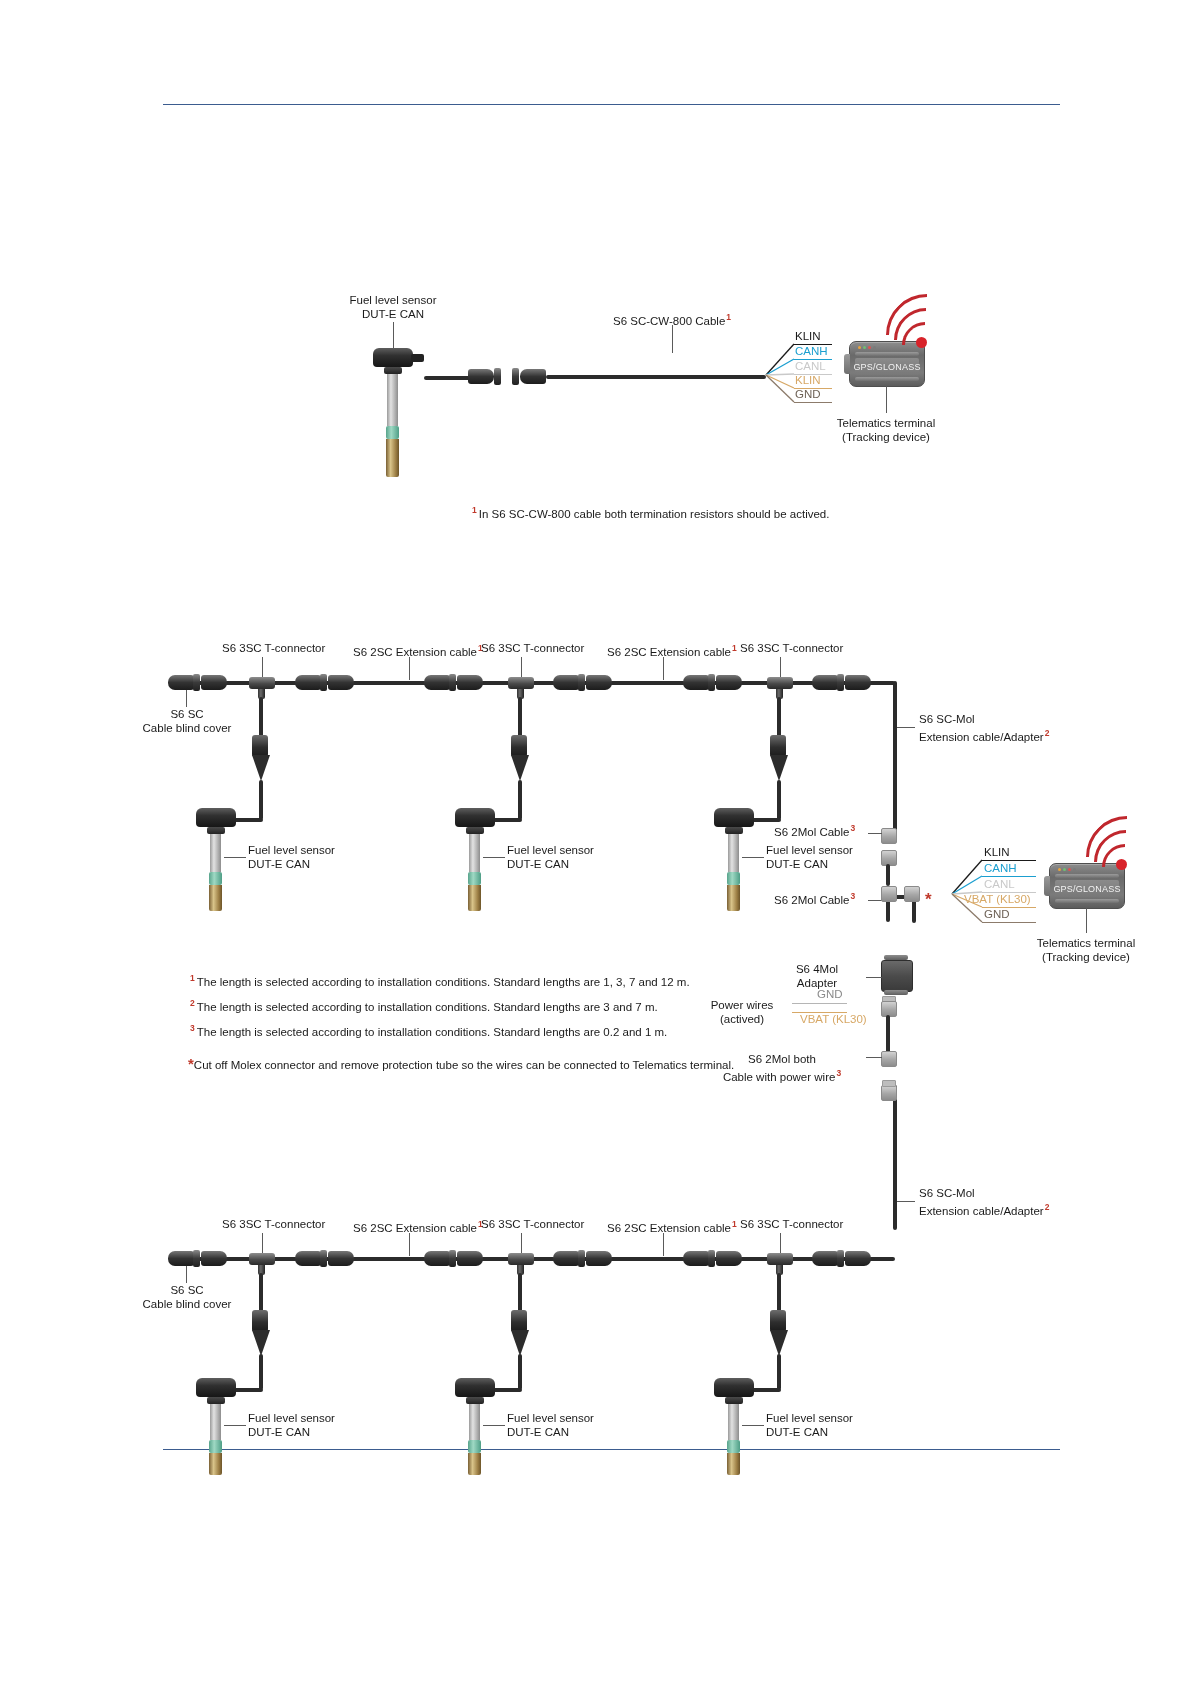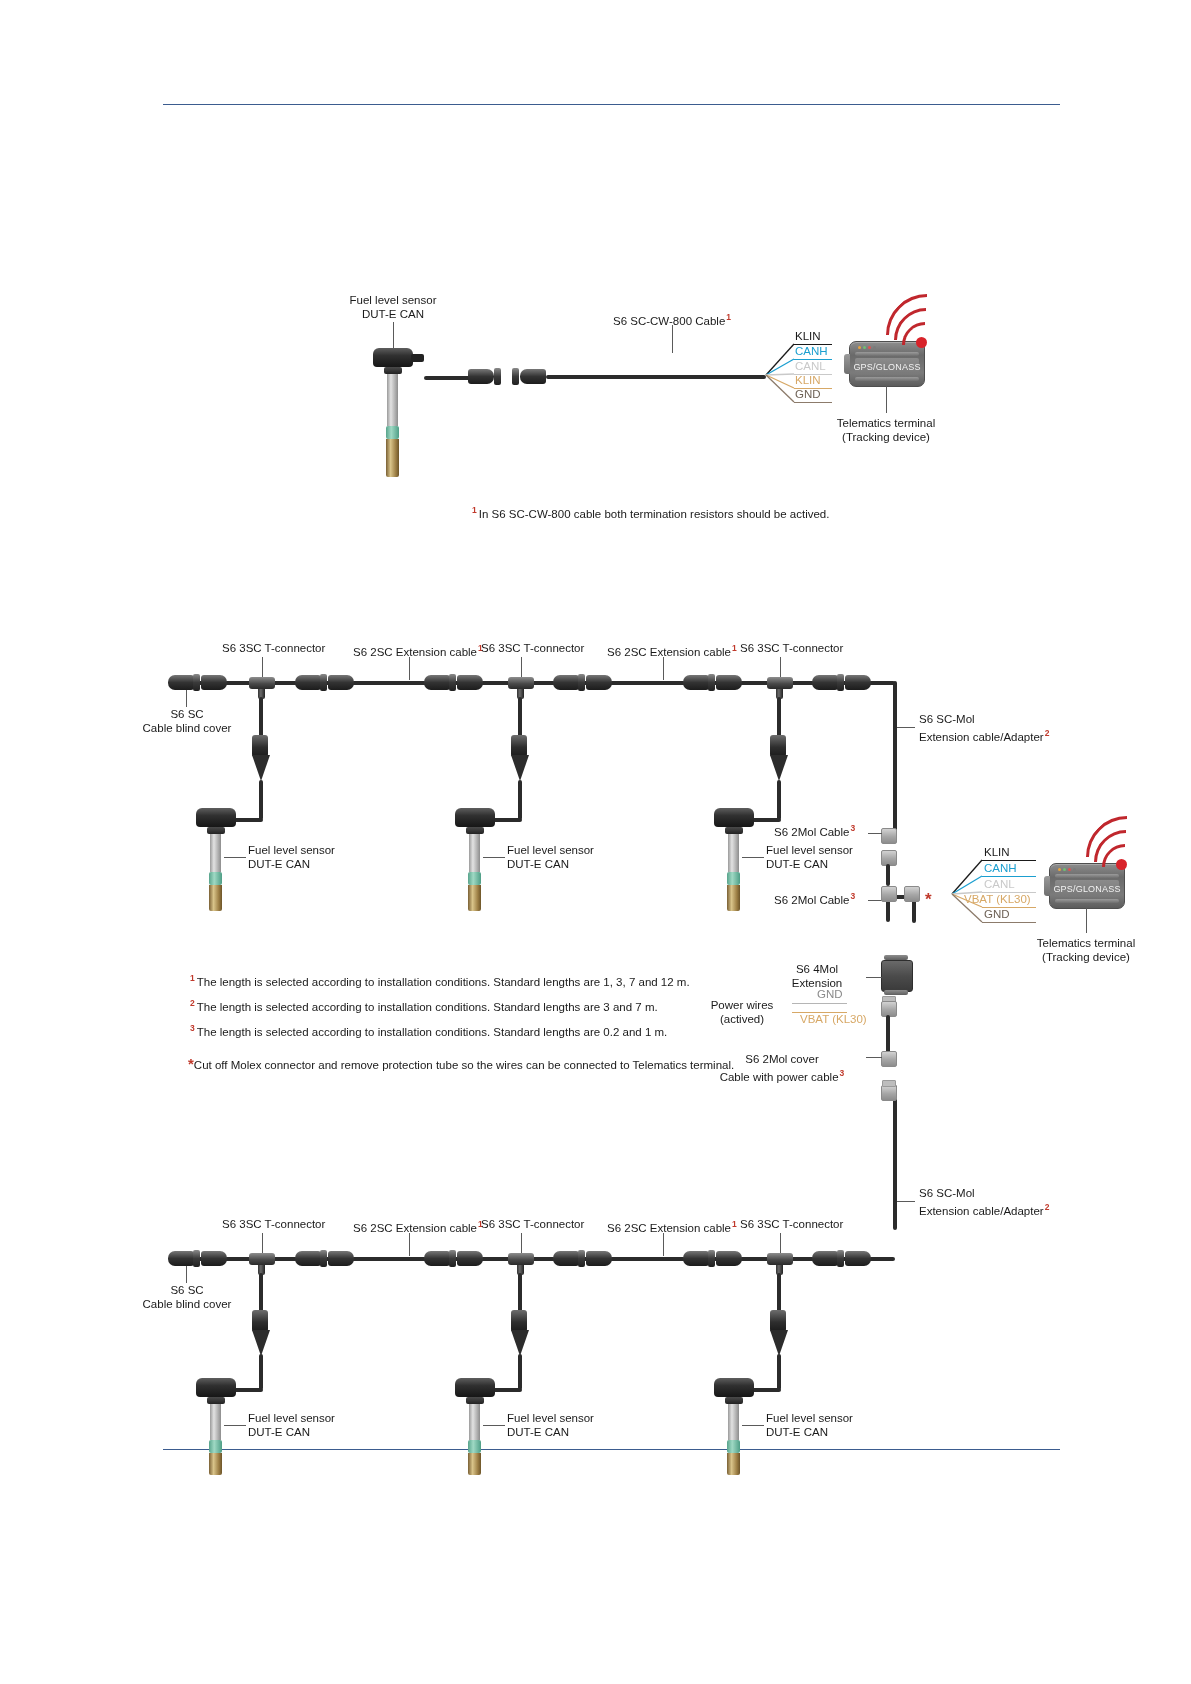--- a/index.html
+++ b/index.html
@@ -329,41 +329,41 @@
       <div>(Tracking device)</div>
     </div>
 
     <div class="molex" style="left:881px;top:886px;"></div>
     <div class="molex" style="left:904px;top:886px;"></div>
     <div class="split-tab" style="left:884px;top:955px;"></div>
     <div class="splitter" style="left:881px;top:960px;"></div>
     <div class="split-tab" style="left:884px;top:990px;"></div>
     <div class="lbl c" style="left:762px;top:962px;width:110px;">
       <div>S6 4Mol</div>
-      <div>Extension</div>
+      <div>Adapter</div>
     </div>
     <div class="leader hleader" style="left:866px;top:977px;width:16px;"></div>
 
     <div class="lbl c" style="left:697px;top:998px;width:90px;">
       <div>Power wires</div>
       <div>(actived)</div>
     </div>
     <div class="wire" style="left:792px;top:1003px;width:55px;background:#b5b5b5;"></div>
     <div class="wire" style="left:792px;top:1012px;width:55px;background:#d7a866;"></div>
     <div class="wirelbl" style="left:817px;top:988px;color:#8a8a8a;">GND</div>
     <div class="wirelbl" style="left:800px;top:1013px;color:#d7a866;">VBAT (KL30)</div>
 
     <div class="molex-top" style="left:882px;top:996px;"></div>
     <div class="molex" style="left:881px;top:1001px;"></div>
     <div class="bus v" style="left:886px;top:1015px;height:38px;"></div>
     <div class="molex" style="left:881px;top:1051px;"></div>
 
     <div class="lbl c" style="left:692px;top:1052px;width:180px;">
-      <div>S6 2Mol cover</div>
-      <div><span>Cable with power cable</span><span class="sup">3</span></div>
+      <div>S6 2Mol both</div>
+      <div><span>Cable with power wire</span><span class="sup">3</span></div>
     </div>
     <div class="leader hleader" style="left:866px;top:1057px;width:16px;"></div>
   </div>
 
   <div>
     <div class="note" style="left:190px;top:971px;">
       <span class="n">1</span><span>The length is selected according to installation conditions. Standard lengths are 1, 3, 7 and 12 m.</span>
     </div>
     <div class="note" style="left:190px;top:996px;">
       <span class="n">2</span><span>The length is selected according to installation conditions. Standard lengths are 3 and 7 m.</span>

